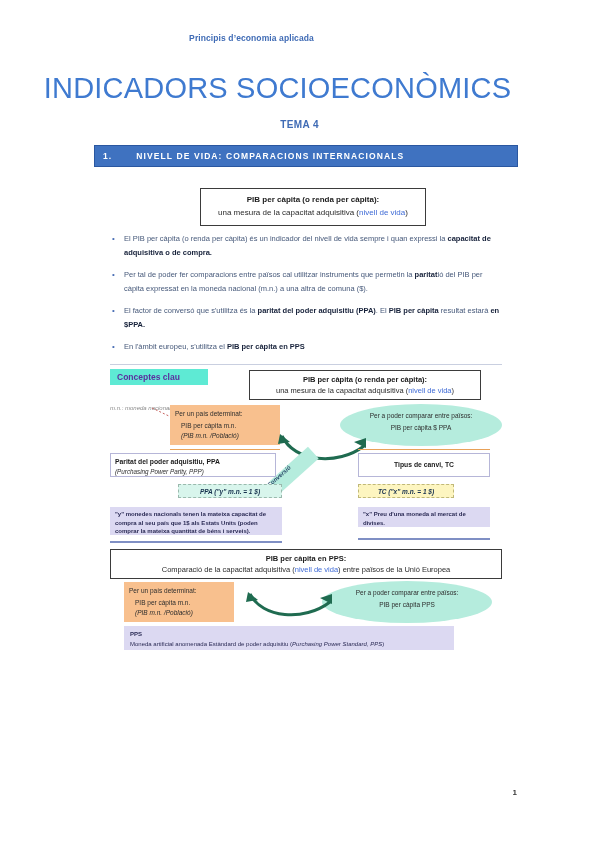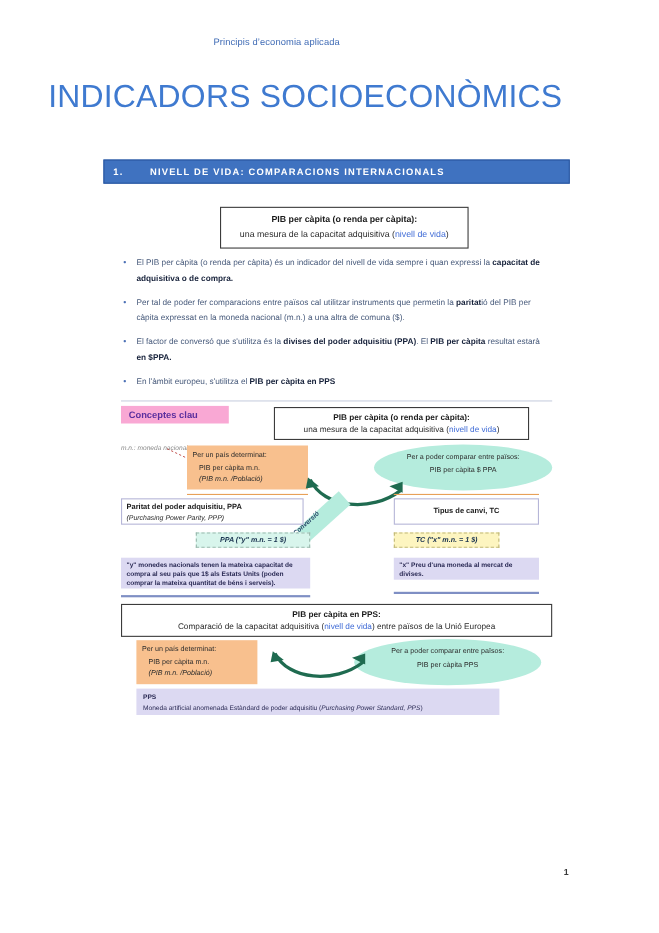--- a/index.html
+++ b/index.html
@@ -21,21 +21,21 @@
   }
 
   
   .course-line {
     position: absolute;
     top: 33px;
     left: 0;
     width: 503px;
     text-align: center;
     font-size: 8.5px;
-    font-weight: normal;
+    font-weight: bold;
     color: #3f6bb5;
     letter-spacing: 0.1px;
   }
   .doc-title {
     position: absolute;
     top: 72px;
     left: 0;
     width: 555px;
     text-align: center;
     font-size: 29px;
@@ -124,21 +124,21 @@
   .bullet-text b { color: #16213a; }
   .rule-soft {
     position: absolute;
     height: 1px;
     background: #c9cfe0;
   }
 
   
   .badge-key {
     position: absolute;
-    background: #f9a8d4;
+    background: #5eead4;
     color: #5b2f9e;
     font-size: 8.5px;
     font-weight: bold;
     padding: 3px 8px 3px 7px;
     box-sizing: border-box;
   }
   .note-sm {
     position: absolute;
     font-size: 6px;
     font-style: italic;
@@ -283,20 +283,21 @@
     color: #3a3a3a;
   }
 </style>
 </head>
 <body>
 
 <div class="page">
 
   <div class="course-line">Principis d’economia aplicada</div>
   <div class="doc-title">INDICADORS SOCIOECONÒMICS</div>
+  <div class="tema-line">TEMA 4</div>
 
   <div class="section-bar">
     <span class="section-num">1.</span>
     <span class="section-label">NIVELL DE VIDA: COMPARACIONS INTERNACIONALS</span>
   </div>
 
   <div class="def-box" style="top:188px; left:200px; width:226px; height:38px;">
     <div class="def-l1">PIB per càpita (o renda per càpita):</div>
     <div class="def-l2"><span>una mesura de la capacitat adquisitiva (</span><span class="hl-blue">nivell de vida</span><span>)</span></div>
   </div>
@@ -305,21 +306,21 @@
       <div class="bullet-row">
         <div class="bullet-dot">•</div>
         <div class="bullet-text"><span>El PIB per càpita (o renda per càpita) és un indicador del nivell de vida sempre i quan expressi la </span><b>capacitat de adquisitiva o de compra.</b></div>
       </div>
       <div class="bullet-row">
         <div class="bullet-dot">•</div>
         <div class="bullet-text"><span>Per tal de poder fer comparacions entre països cal utilitzar instruments que permetin la </span><b>paritat</b><span>ió del PIB per càpita expressat en la moneda nacional (m.n.) a una altra de comuna ($).</span></div>
       </div>
       <div class="bullet-row">
         <div class="bullet-dot">•</div>
-        <div class="bullet-text"><span>El factor de conversó que s'utilitza és la </span><b>divises del poder adquisitiu (PPA)</b><span>. El </span><b>PIB per càpita</b><span> resultat estarà </span><b>en $PPA.</b></div>
+        <div class="bullet-text"><span>El factor de conversó que s'utilitza és la </span><b>paritat del poder adquisitiu (PPA)</b><span>. El </span><b>PIB per càpita</b><span> resultat estarà </span><b>en $PPA.</b></div>
       </div>
       <div class="bullet-row">
         <div class="bullet-dot">•</div>
         <div class="bullet-text"><span>En l'àmbit europeu, s'utilitza el </span><b>PIB per càpita en PPS</b></div>
       </div>
     </div>
   <div class="rule-soft" style="top:364px; left:110px; width:392px;"></div>
 
   <div class="badge-key" style="top:369px; left:110px; width:98px;">Conceptes clau</div>
 

